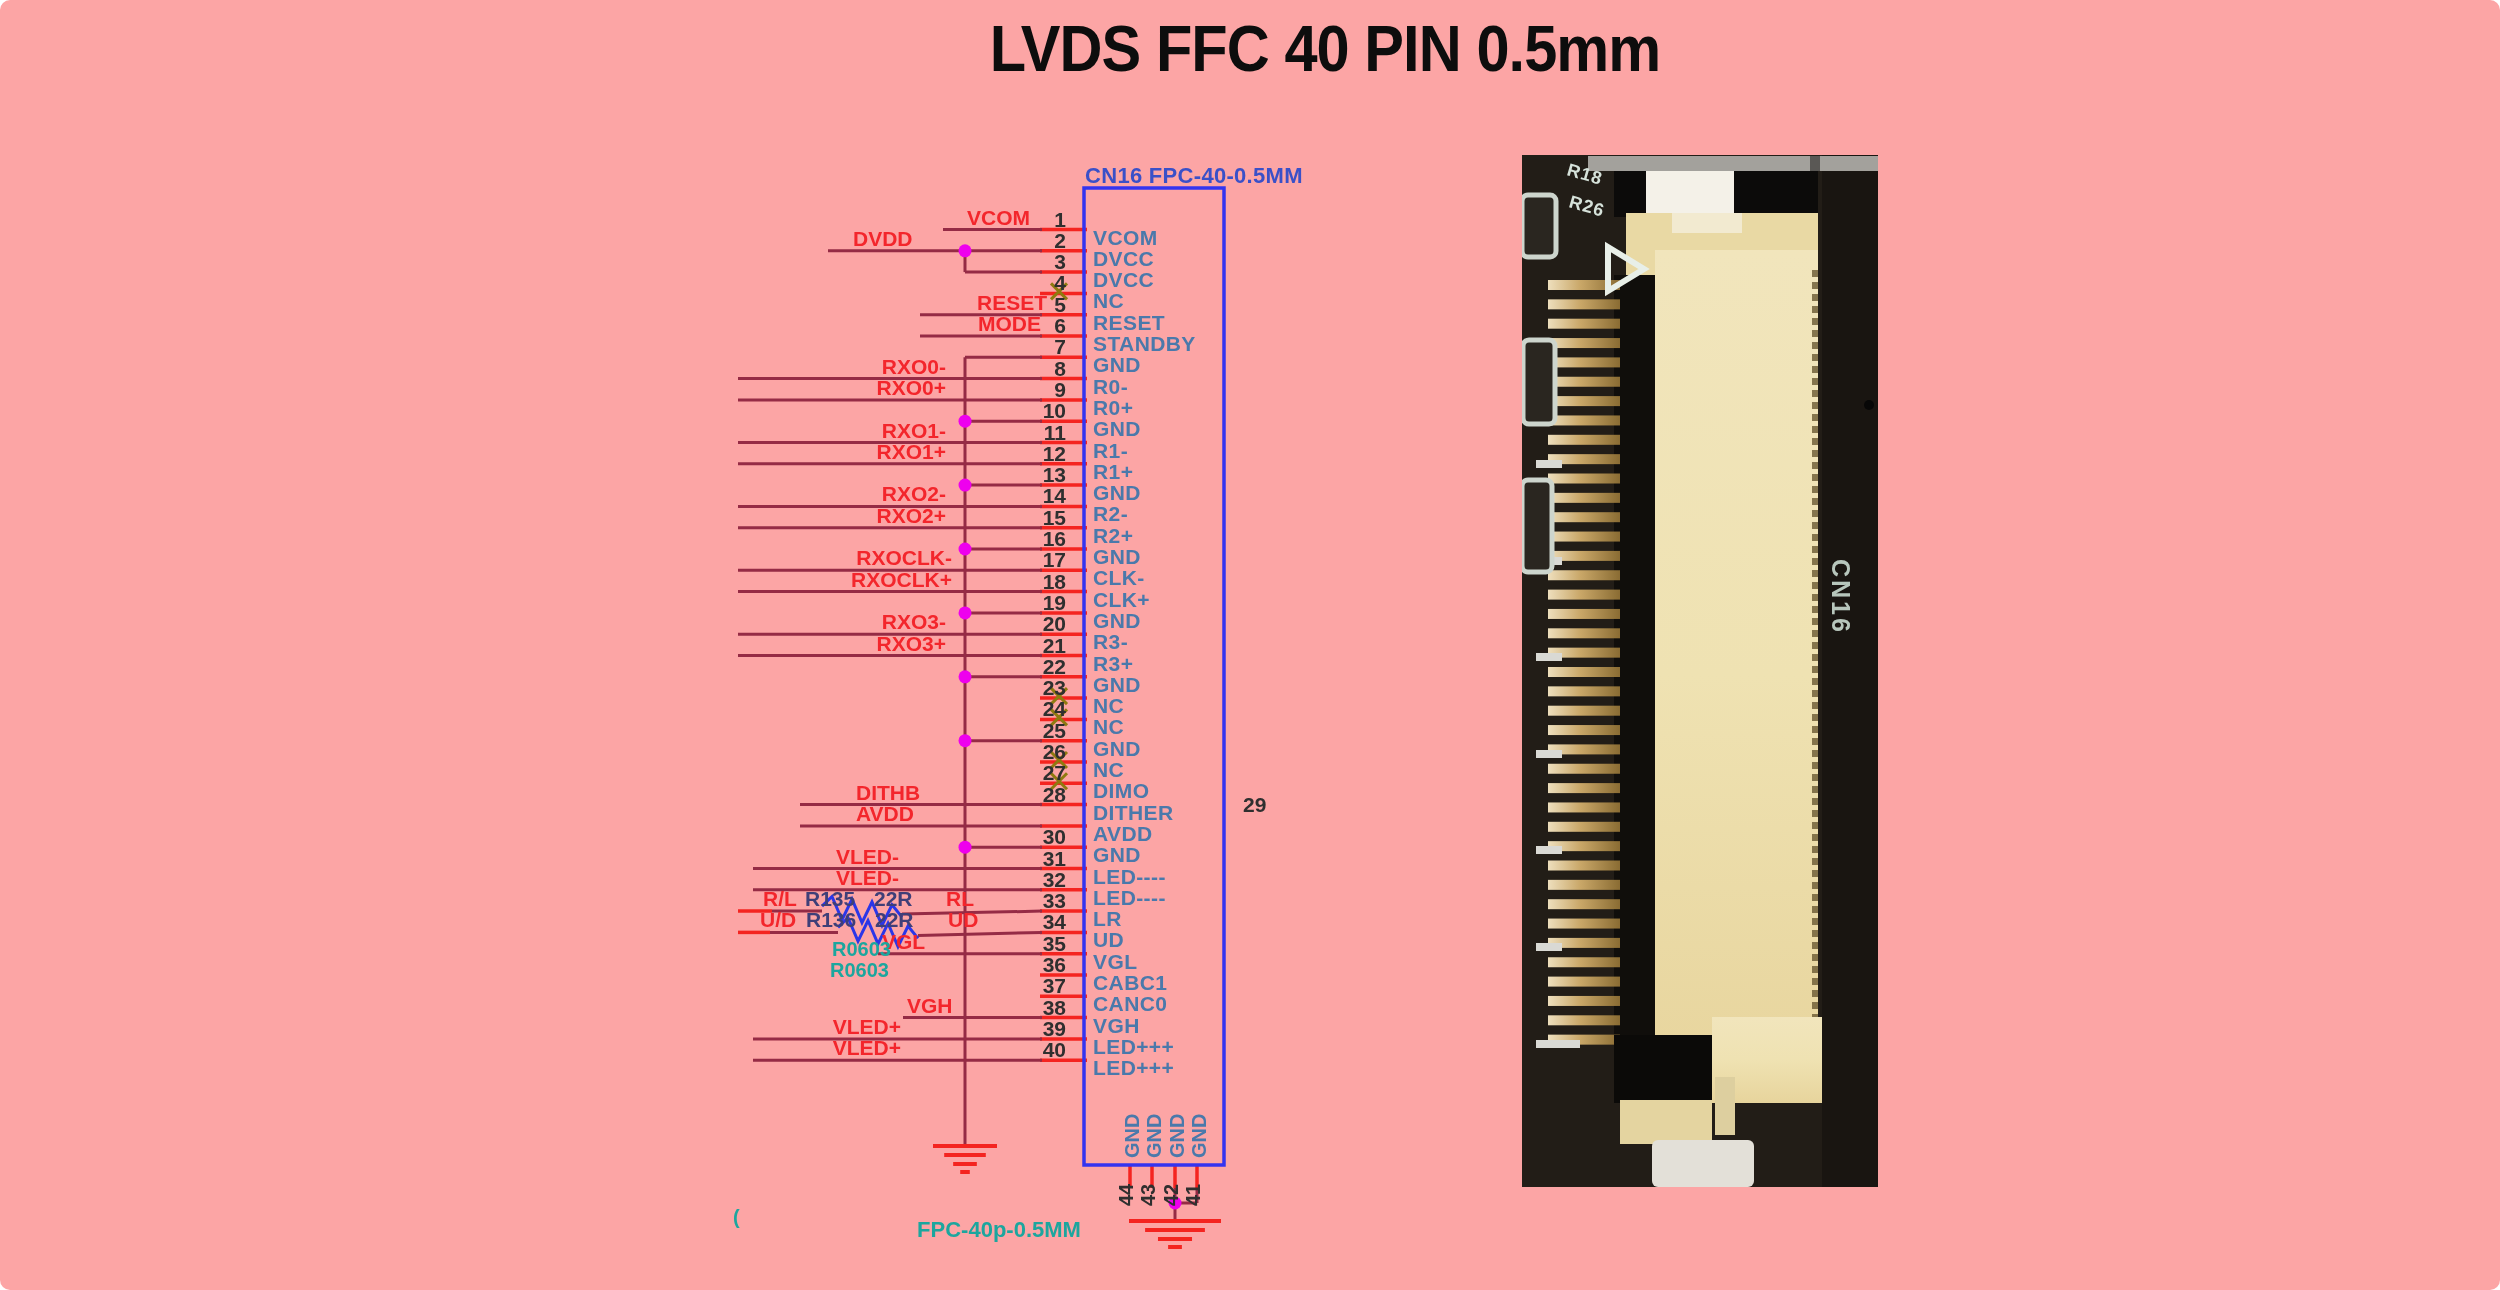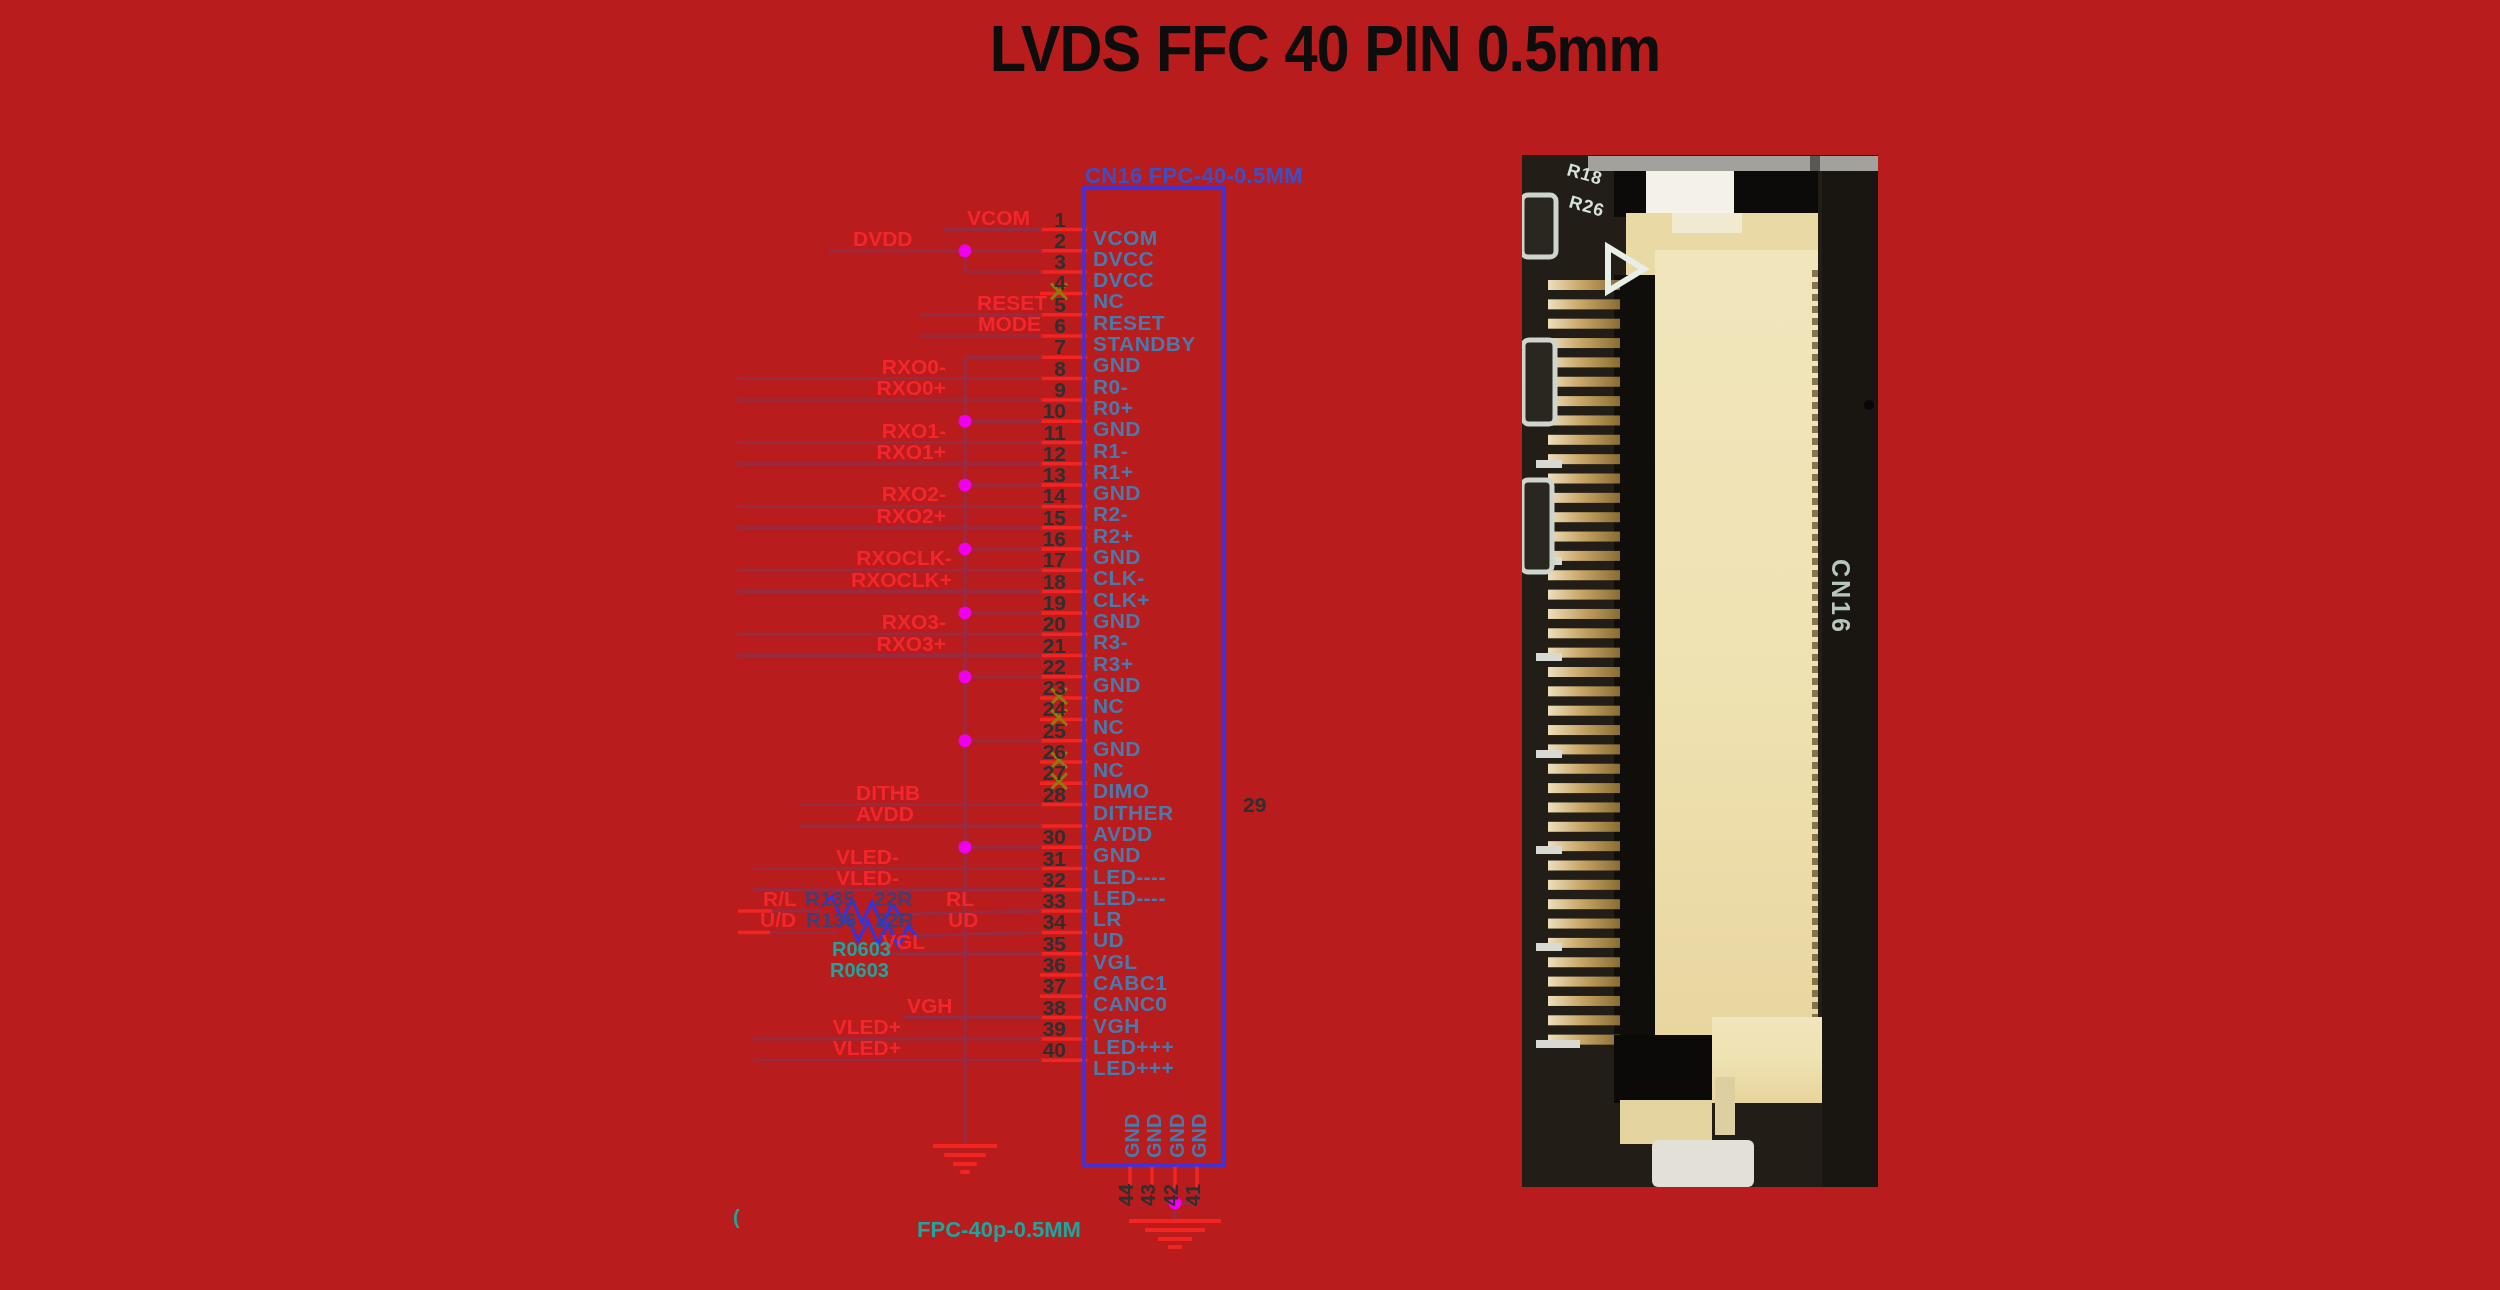--- a/index.html
+++ b/index.html
@@ -1,18 +1,18 @@
 <!DOCTYPE html>
 <html><head>
 <meta charset="utf-8">
 <style>
   html,body{margin:0;padding:0;background:#ffffff;}
   body{width:2500px;height:1290px;position:relative;overflow:hidden;
        font-family:"Liberation Sans",sans-serif;}
-  .canvas{position:absolute;inset:0;background:#b91c1c;}
+  .canvas{position:absolute;inset:0;background:#fca5a5;border-radius:10px;}
   .page-title{
     position:absolute;left:740px;top:12px;width:1170px;
     text-align:center;font-size:64px;font-weight:700;color:#0d0d0d;
     transform:scaleX(.93);transform-origin:center;
     font-family:"Liberation Sans",sans-serif;letter-spacing:-1px;white-space:nowrap;
   }
   svg text{font-family:"Liberation Sans",sans-serif;}
   .net {fill:#f3262c;font-weight:700;font-size:21px;}
   .num {fill:#2f2f2f;font-weight:700;font-size:21px;}
   .name{fill:#4a79ab;font-weight:700;font-size:21px;letter-spacing:.4px;}

